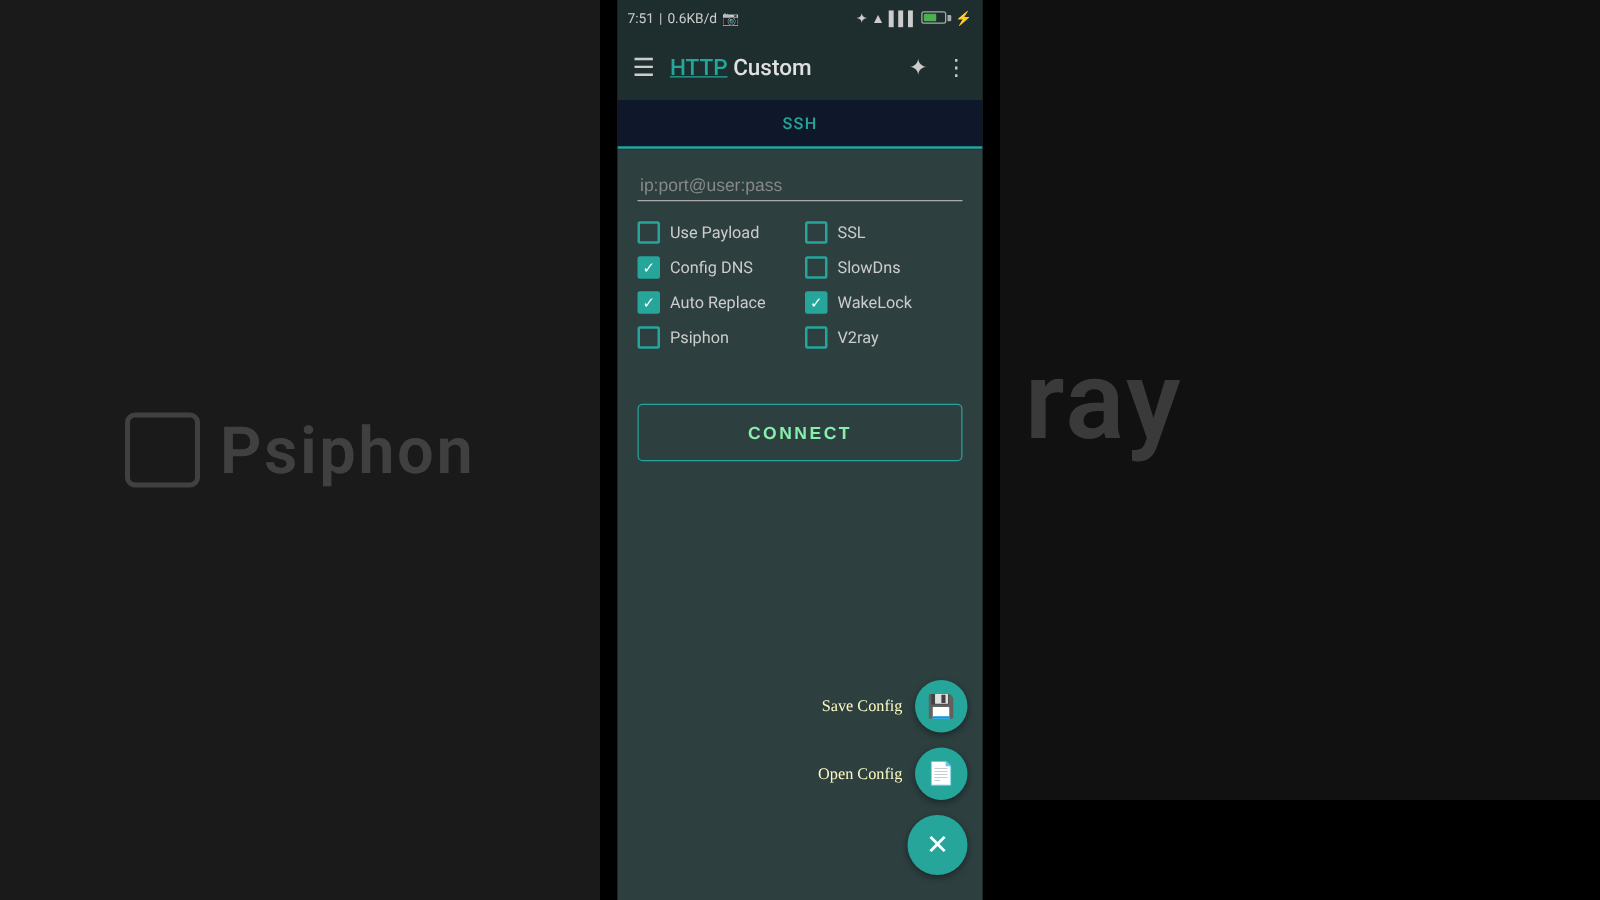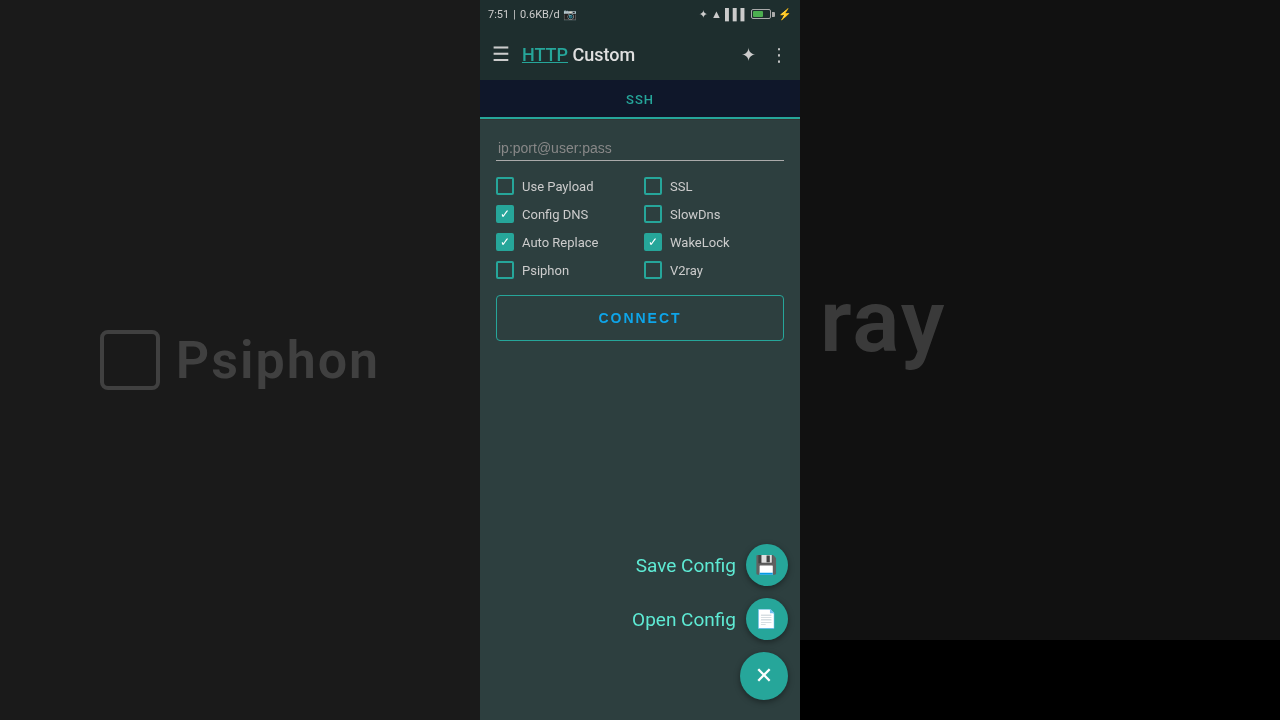--- a/index.html
+++ b/index.html
@@ -64,21 +64,21 @@
       font-weight: 600;
       color: #888;
       opacity: 0.35;
       letter-spacing: 2px;
     }
 
     
     .phone {
       position: relative;
       z-index: 10;
-      width: 320px;
+      width: 292px;
       height: 720px;
       background: #2d3f3f;
       display: flex;
       flex-direction: column;
       overflow: hidden;
     }
 
     
     .status-bar {
       background: #1e2e2e;
@@ -255,46 +255,48 @@
       color: #ccc;
     }
 
     
     .connect-btn {
       width: 100%;
       padding: 14px;
       background: transparent;
       border: 1.5px solid #26a69a;
       border-radius: 4px;
-      color: #0ea5e9;
+      color: #86efac;
       font-size: 14px;
       font-weight: 600;
       letter-spacing: 2px;
       cursor: pointer;
       text-align: center;
+      margin-top: 28px;
     }
 
     
     .fab-area {
       position: absolute;
       bottom: 20px;
       right: 12px;
       display: flex;
       flex-direction: column;
       align-items: flex-end;
       gap: 12px;
     }
     .fab-row {
       display: flex;
       align-items: center;
       gap: 10px;
     }
     .fab-label {
-      font-size: 19px;
-      color: #5eead4;
+      font-size: 13px;
+      color: #fef9c3;
+      font-family: Liberation Serif, serif;
     }
     .fab-btn {
       width: 42px;
       height: 42px;
       border-radius: 50%;
       background: #26a69a;
       display: flex;
       align-items: center;
       justify-content: center;
       cursor: pointer;

